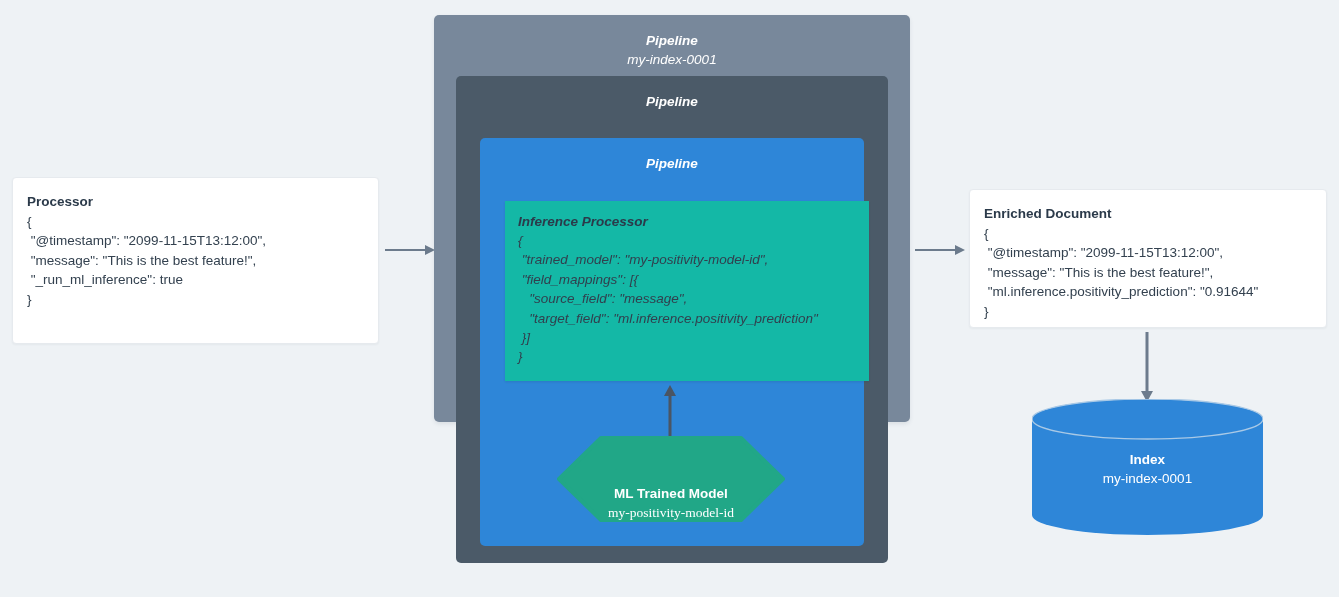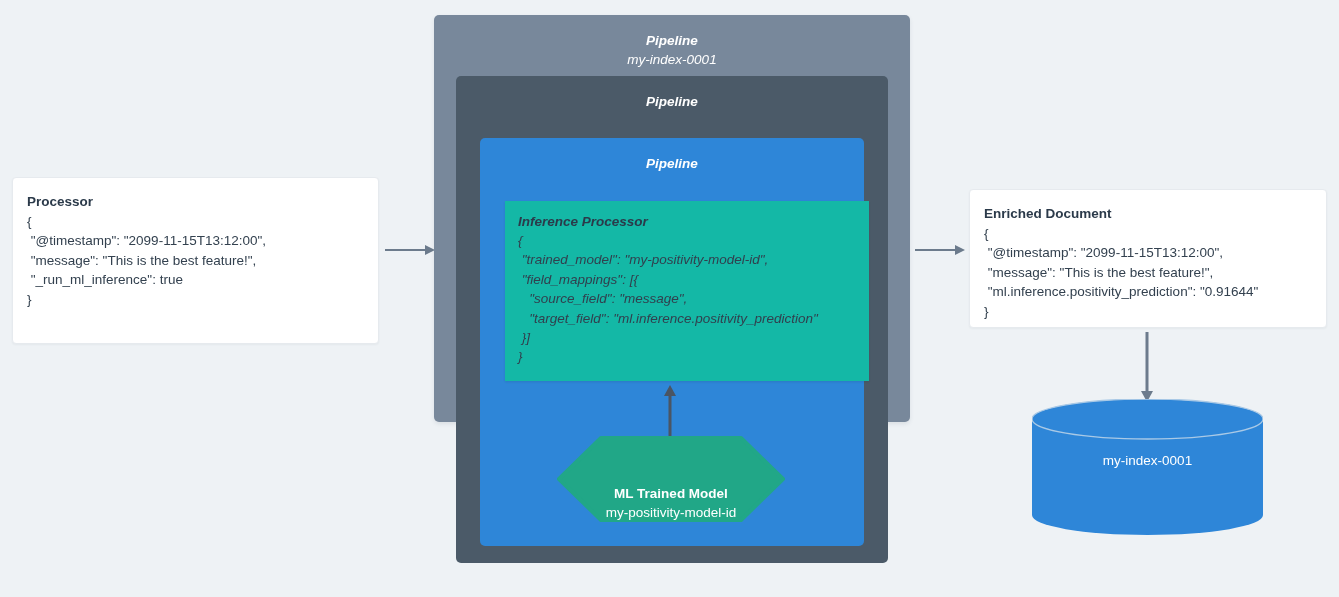--- a/index.html
+++ b/index.html
@@ -144,20 +144,21 @@
     text-align: center;
   }
   #ml-model .hex-title {
     font-size: 13.5px;
     font-weight: bold;
     line-height: 18px;
   }
   #ml-model .hex-sub {
     font-size: 13.5px;
     line-height: 19px;
+    font-family: Liberation Serif, serif;
   }
 
   
   #index-cylinder {
     position: absolute;
     left: 1032px;
     top: 399px;
     width: 231px;
     height: 136px;
   }
@@ -278,17 +279,18 @@
     </svg>
   </div>
 
   <div id="index-cylinder">
     <svg width="231" height="136" viewBox="0 0 231 136">
       <path d="M0,20 L0,116 A115.5,20 0 0 0 231,116 L231,20 Z" fill="#2e86d8"></path>
       <ellipse cx="115.5" cy="20" rx="115.5" ry="20" fill="#2e86d8"></ellipse>
       <ellipse cx="115.5" cy="20" rx="115.5" ry="20" fill="none" stroke="#a9c9e6" stroke-width="1.4"></ellipse>
     </svg>
     <div class="cyl-label">
+      <div class="cyl-title">Index</div>
       <div class="cyl-sub">my-index-0001</div>
     </div>
   </div>
 
 </div>
 
 </body></html>

